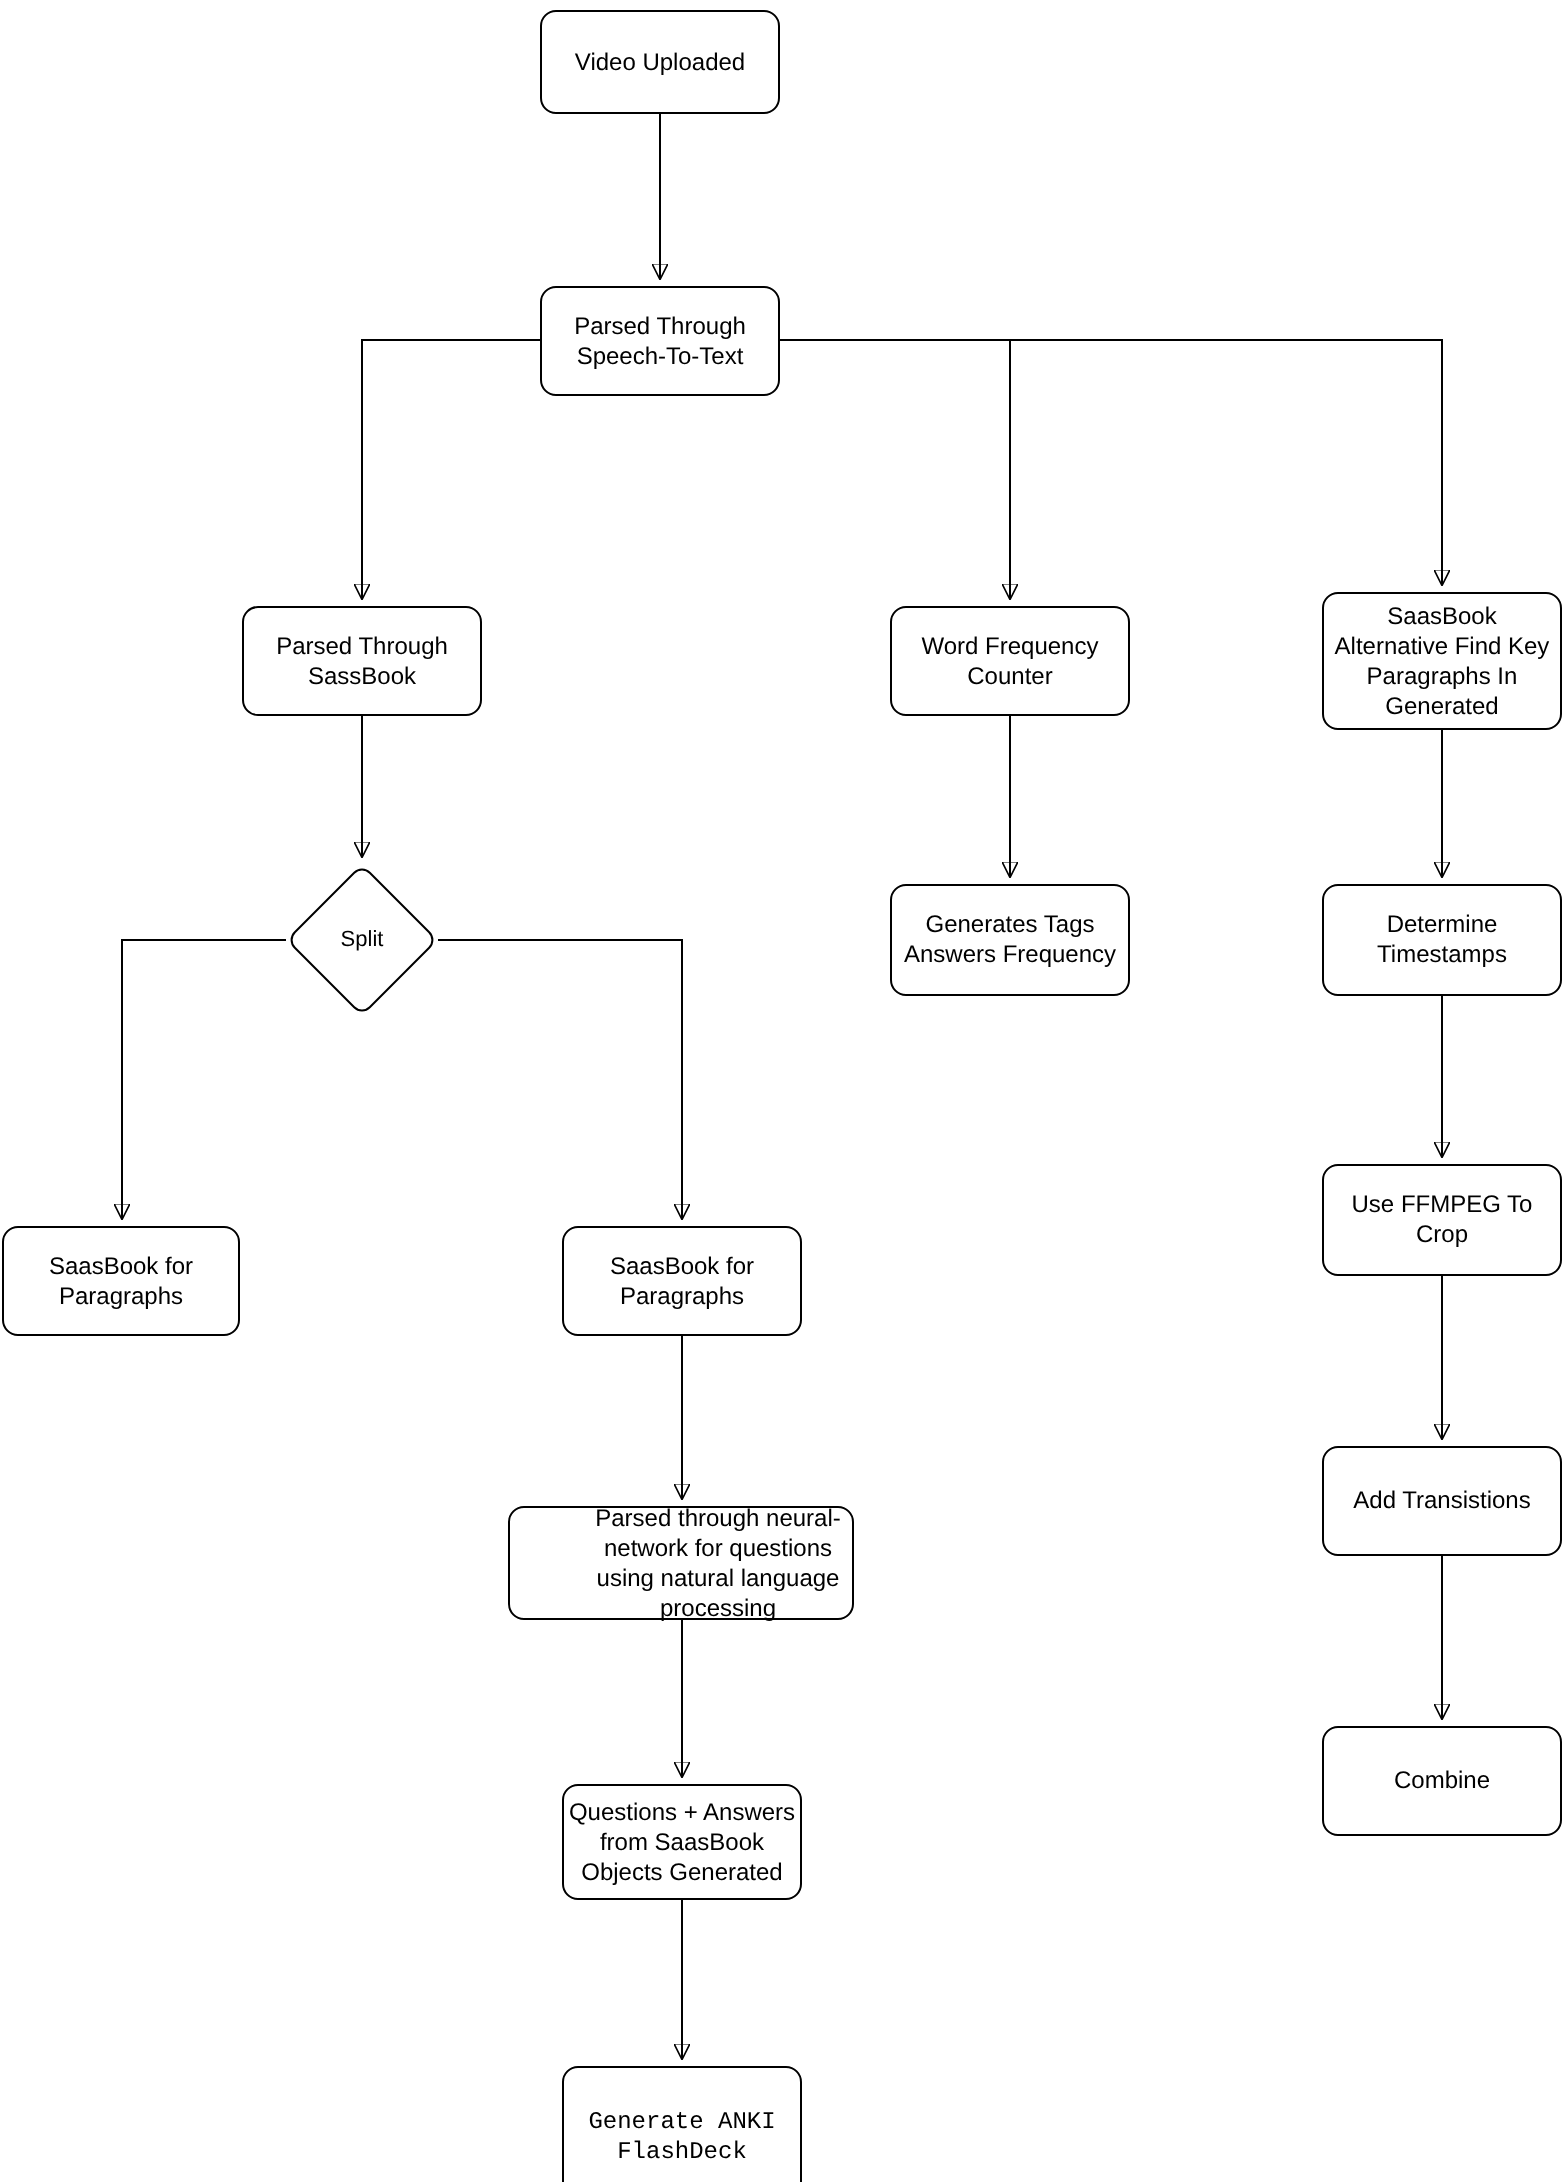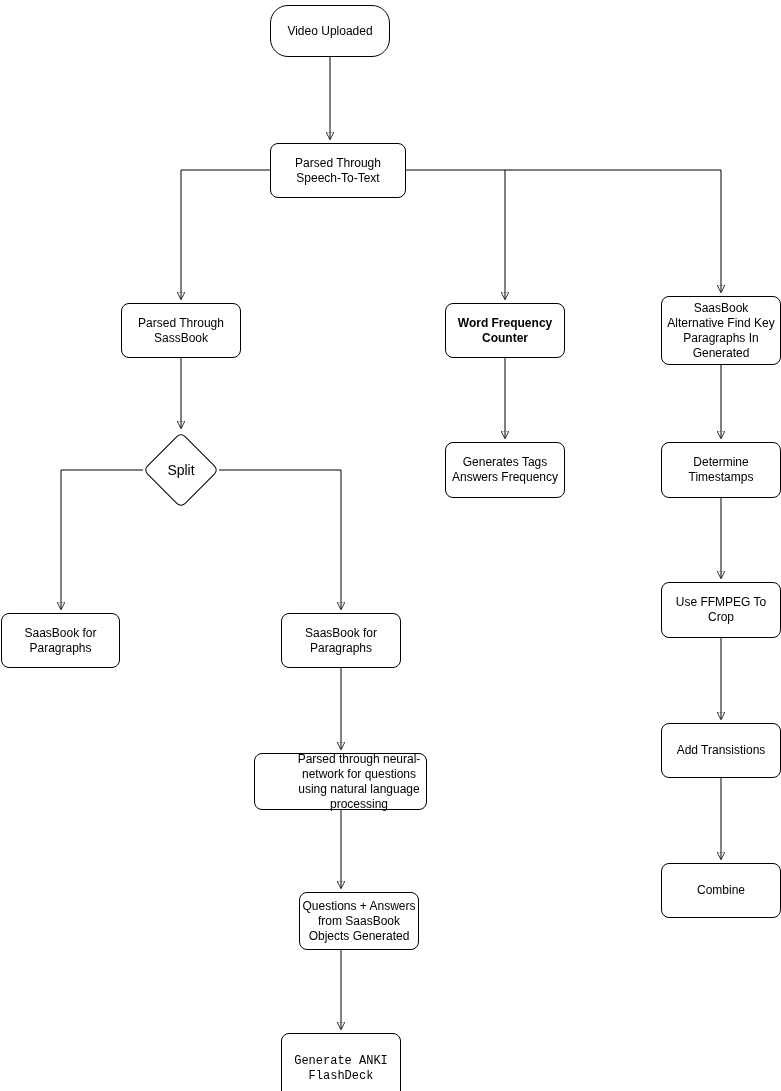--- a/index.html
+++ b/index.html
@@ -47,21 +47,21 @@
   .diamond-shape {
     position: absolute;
     inset: 11px;
     background: #ffffff;
     border: 1px solid #000000;
     border-radius: 6px;
     transform: rotate(45deg);
   }
   .diamond .label {
     position: relative;
-    font-size: 14px;
+    font-size: 11px;
     color: #000000;
     text-align: center;
   }
 </style>
 </head>
 <body>
 
 <div class="canvas">
 
   <svg class="connectors" viewBox="0 0 781 1091" xmlns="http://www.w3.org/2000/svg">
@@ -80,33 +80,33 @@
     <path d="M341 668 V749" marker-end="url(#arrow)"></path>
     <path d="M341 810 V888" marker-end="url(#arrow)"></path>
     <path d="M341 950 V1029" marker-end="url(#arrow)"></path>
     <path d="M505 358 V438" marker-end="url(#arrow)"></path>
     <path d="M721 365 V438" marker-end="url(#arrow)"></path>
     <path d="M721 498 V578" marker-end="url(#arrow)"></path>
     <path d="M721 638 V719" marker-end="url(#arrow)"></path>
     <path d="M721 778 V859" marker-end="url(#arrow)"></path>
   </svg>
 
-  <div class="node" style="left:270px; top:5px; width:120px; height:52px;border-radius:18px;">
+  <div class="node" style="left:270px; top:5px; width:120px; height:52px;">
     <span>Video Uploaded</span>
   </div>
 
-  <div class="node" style="left:270px; top:143px; width:136px; height:55px;">
+  <div class="node" style="left:270px; top:143px; width:120px; height:55px;">
     <span>Parsed Through Speech-To-Text</span>
   </div>
 
   <div class="node" style="left:121px; top:303px; width:120px; height:55px;">
     <span>Parsed Through SassBook</span>
   </div>
 
-  <div class="node" style="left:445px; top:303px; width:120px; height:55px;font-weight:bold;">
+  <div class="node" style="left:445px; top:303px; width:120px; height:55px;">
     <span>Word Frequency Counter</span>
   </div>
 
   <div class="node" style="left:661px; top:296px; width:120px; height:69px;">
     <span>SaasBook Alternative Find Key Paragraphs In Generated</span>
   </div>
 
   <div class="diamond" style="left:143px; top:432px;">
     <div class="diamond-shape"></div>
     <span class="label">Split</span>
@@ -129,21 +129,21 @@
   </div>
 
   <div class="node" style="left:254px; top:753px; width:173px; height:57px;padding-left:39px;">
     <span>Parsed through neural-network for questions using natural language processing</span>
   </div>
 
   <div class="node" style="left:661px; top:582px; width:120px; height:56px;">
     <span>Use FFMPEG To Crop</span>
   </div>
 
-  <div class="node" style="left:299px; top:892px; width:120px; height:58px;">
+  <div class="node" style="left:281px; top:892px; width:120px; height:58px;">
     <span>Questions + Answers from SaasBook Objects Generated</span>
   </div>
 
   <div class="node" style="left:661px; top:723px; width:120px; height:55px;">
     <span>Add Transistions</span>
   </div>
 
   <div class="node" style="left:281px; top:1033px; width:120px; height:72px;font-family:Liberation Mono, monospace;">
     <span>Generate ANKI FlashDeck</span>
   </div>

